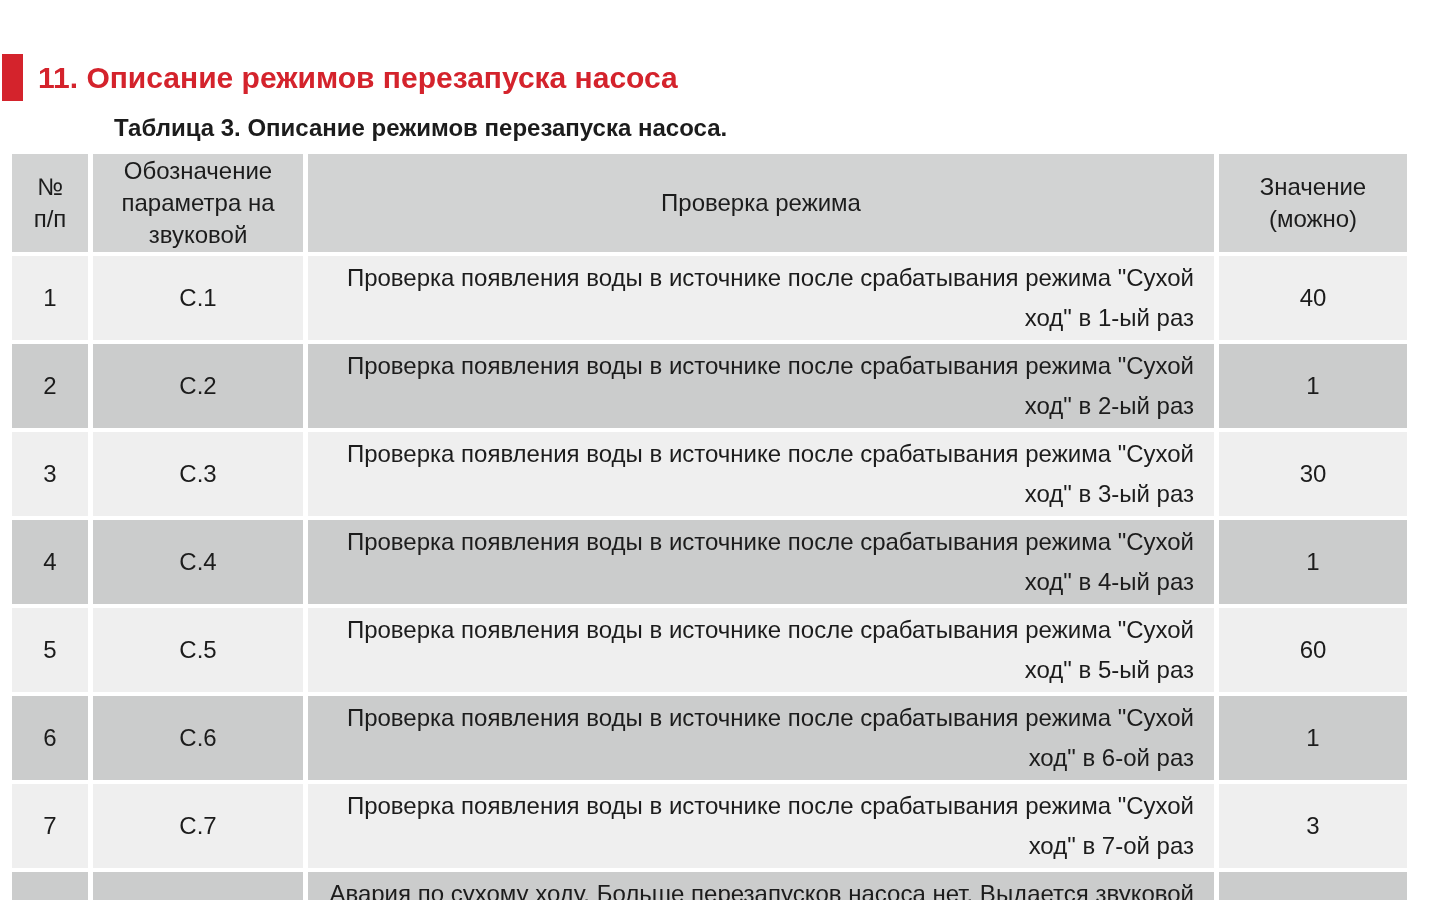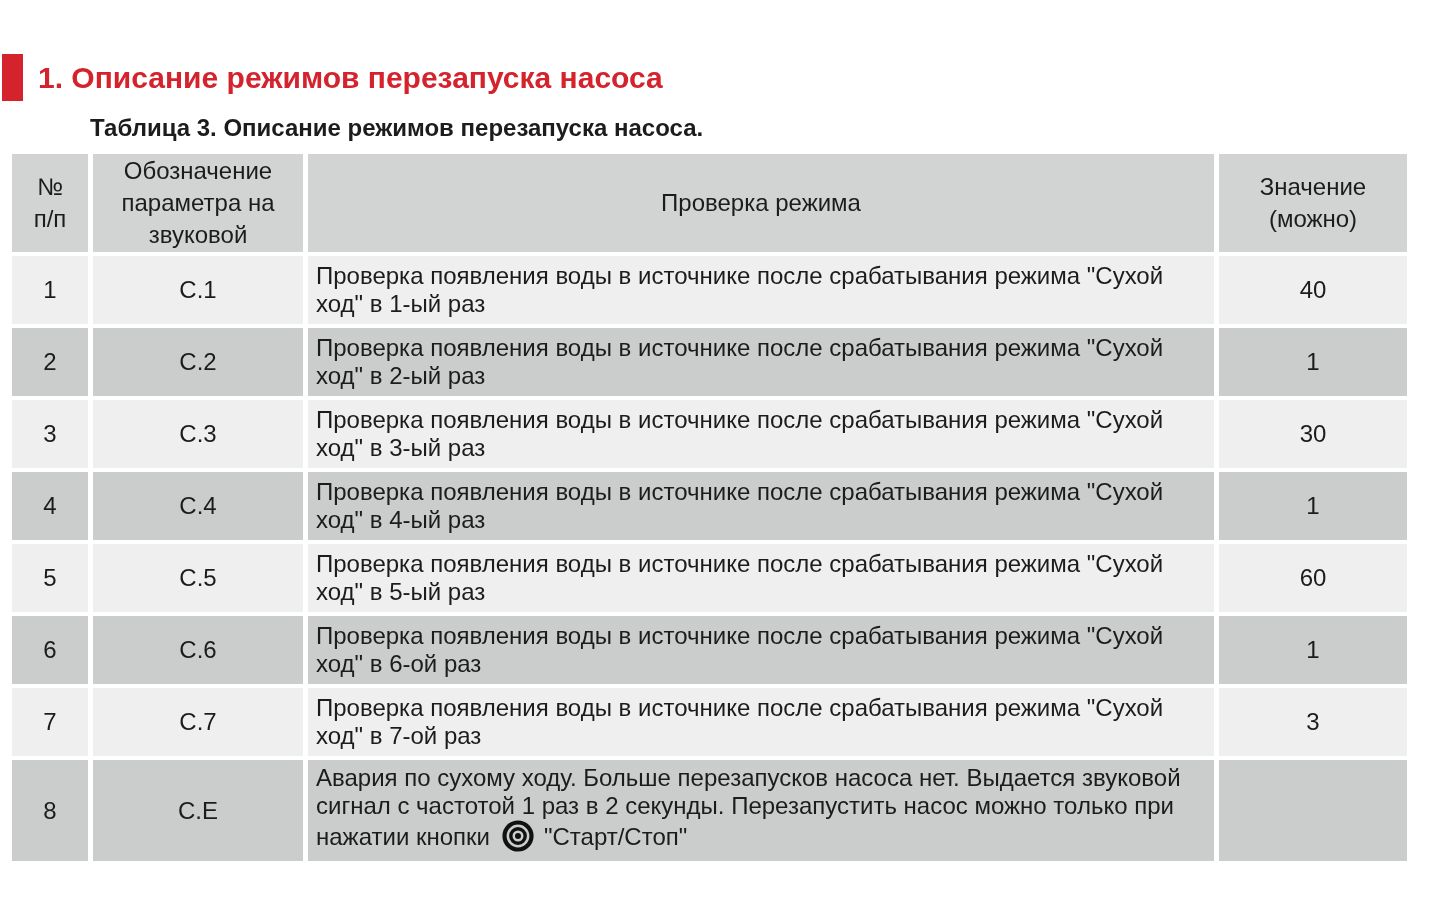--- a/index.html
+++ b/index.html
@@ -26,21 +26,21 @@
     flex: 0 0 auto;
   }
   .section-title {
     color: #d4232c;
     font-weight: bold;
     font-size: 30px;
     letter-spacing: 0px;
     white-space: nowrap;
   }
   .table-caption {
-    margin: 13px 0 0 90px;
+    margin: 13px 0 0 114px;
     font-weight: bold;
     font-size: 24px;
   }
   table.modes-table {
     border-collapse: separate;
     border-spacing: 5px 4px;
     table-layout: fixed;
     margin: 8px 0 0 7px;
   }
   .modes-table th {
@@ -59,38 +59,38 @@
     height: 64px;
   }
   .modes-table tr.odd td { background: #efefef; }
   .modes-table tr.even td { background: #cbcccc; }
   .col-num   { width: 76px; }
   .col-param { width: 210px; }
   .col-desc  { width: 906px; }
   .col-value { width: 188px; }
   td.cell-num, td.cell-param, td.cell-value { text-align: center; }
   td.cell-desc {
-    text-align: left;
-    padding: 2px 8px;
-    line-height: 28px;
+    text-align: right;
+    padding: 2px 20px;
+    line-height: 40px;
   }
   tr.row-last td.cell-desc { height: 97px; }
   .prewrap { white-space: pre-line; }
   .btn-icon {
     display: inline-block;
     vertical-align: -7px;
     margin: 0 10px 0 12px;
   }
 </style>
 </head>
 <body>
 
 <div class="section-header">
   <div class="red-block"></div>
-  <div class="section-title">1. Описание режимов перезапуска насоса</div>
+  <div class="section-title">11. Описание режимов перезапуска насоса</div>
 </div>
 
 <div class="table-caption">Таблица 3. Описание режимов перезапуска насоса.</div>
 
 <table class="modes-table">
   <colgroup>
     <col class="col-num">
       <col class="col-param">
       <col class="col-desc">
       <col class="col-value">

